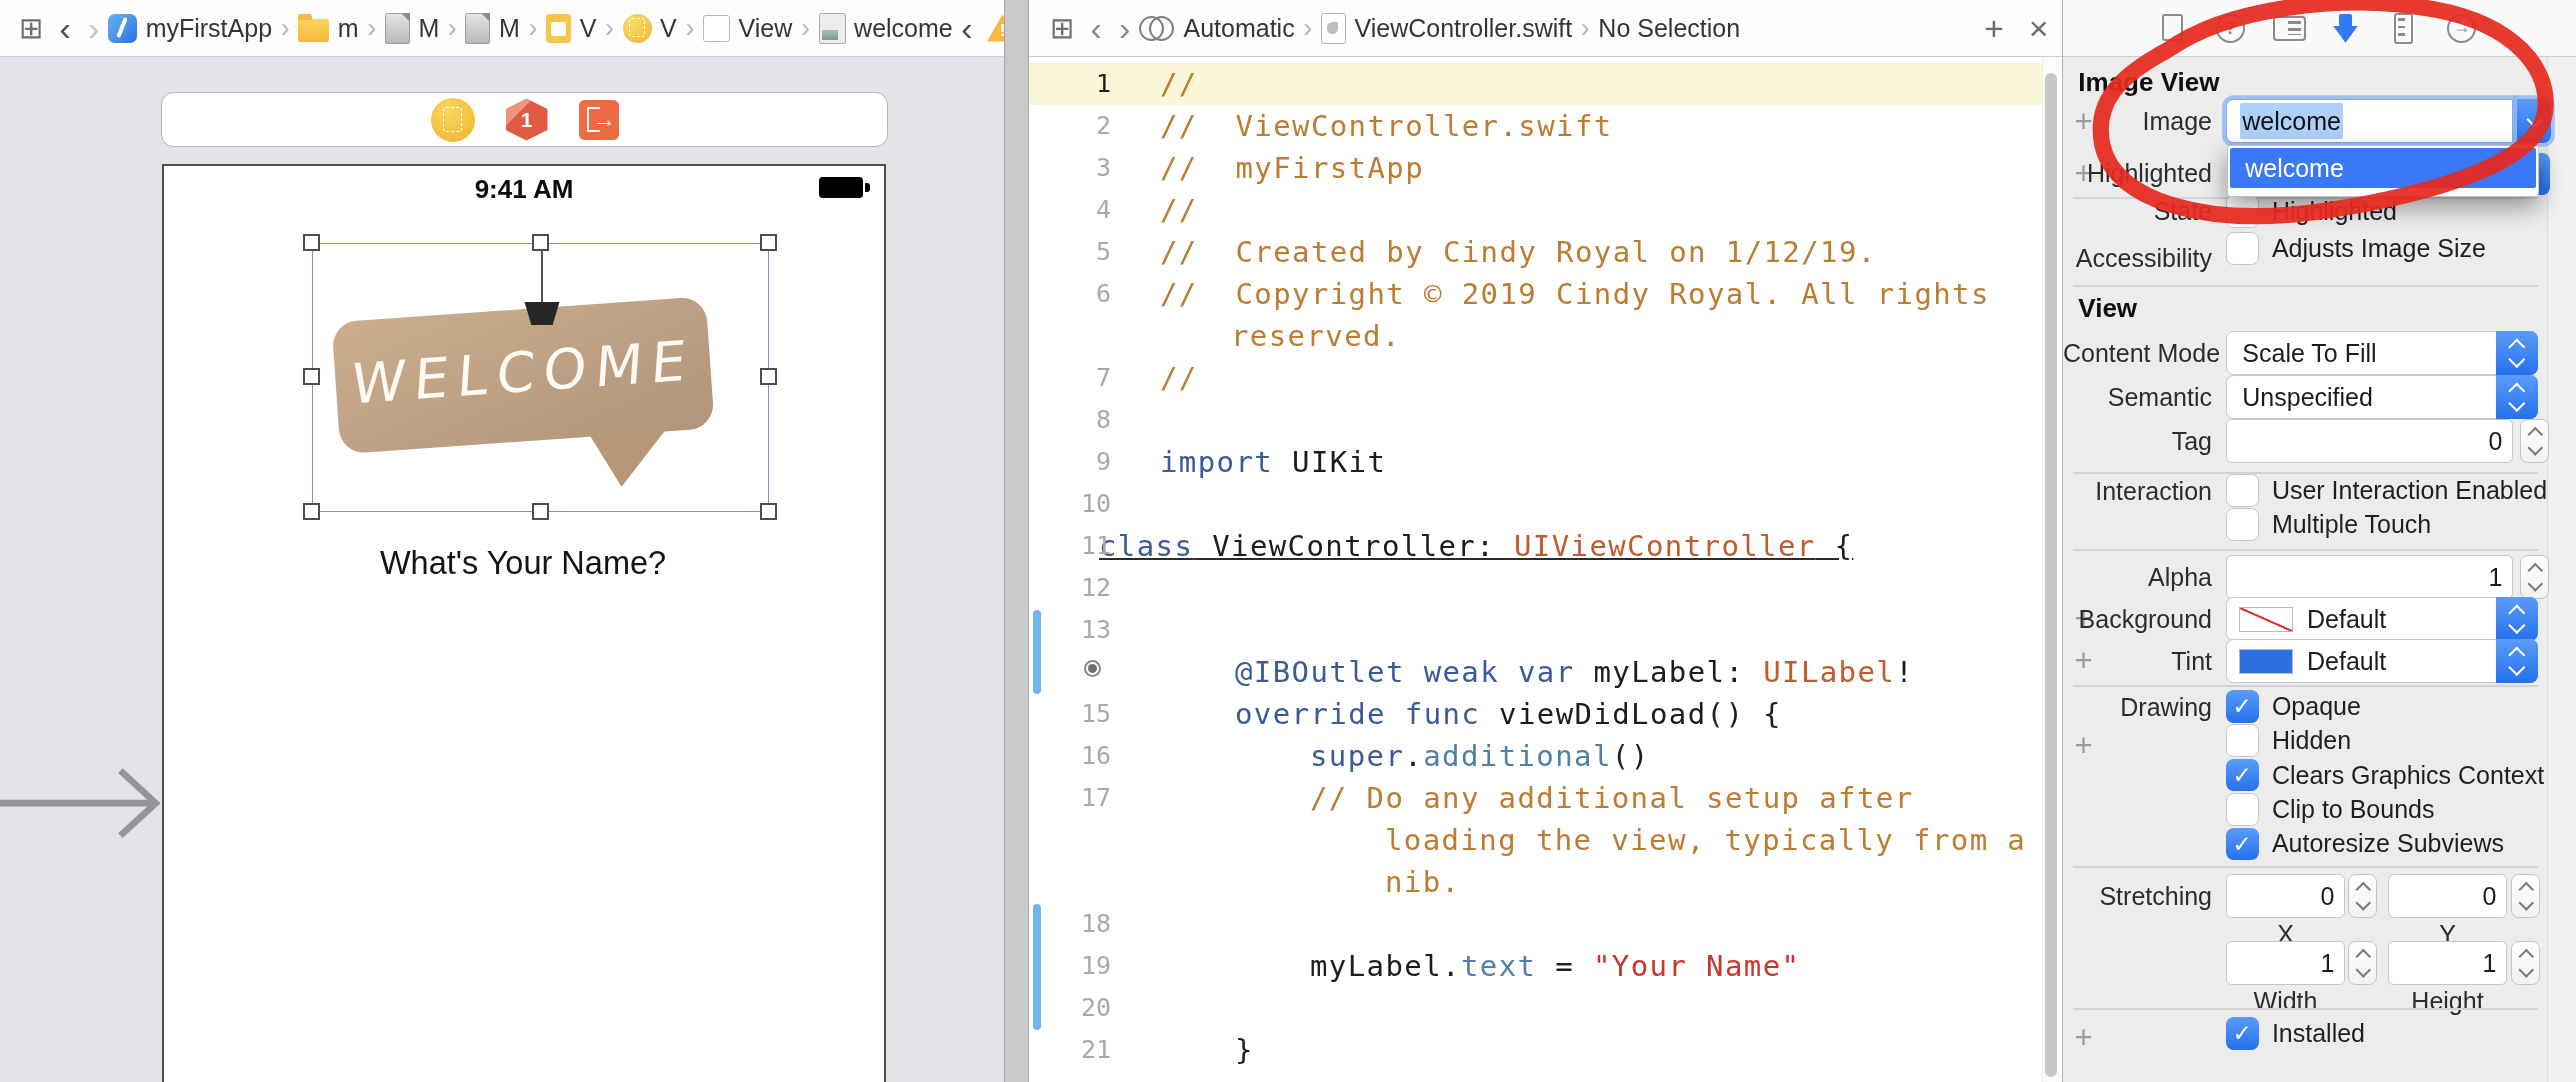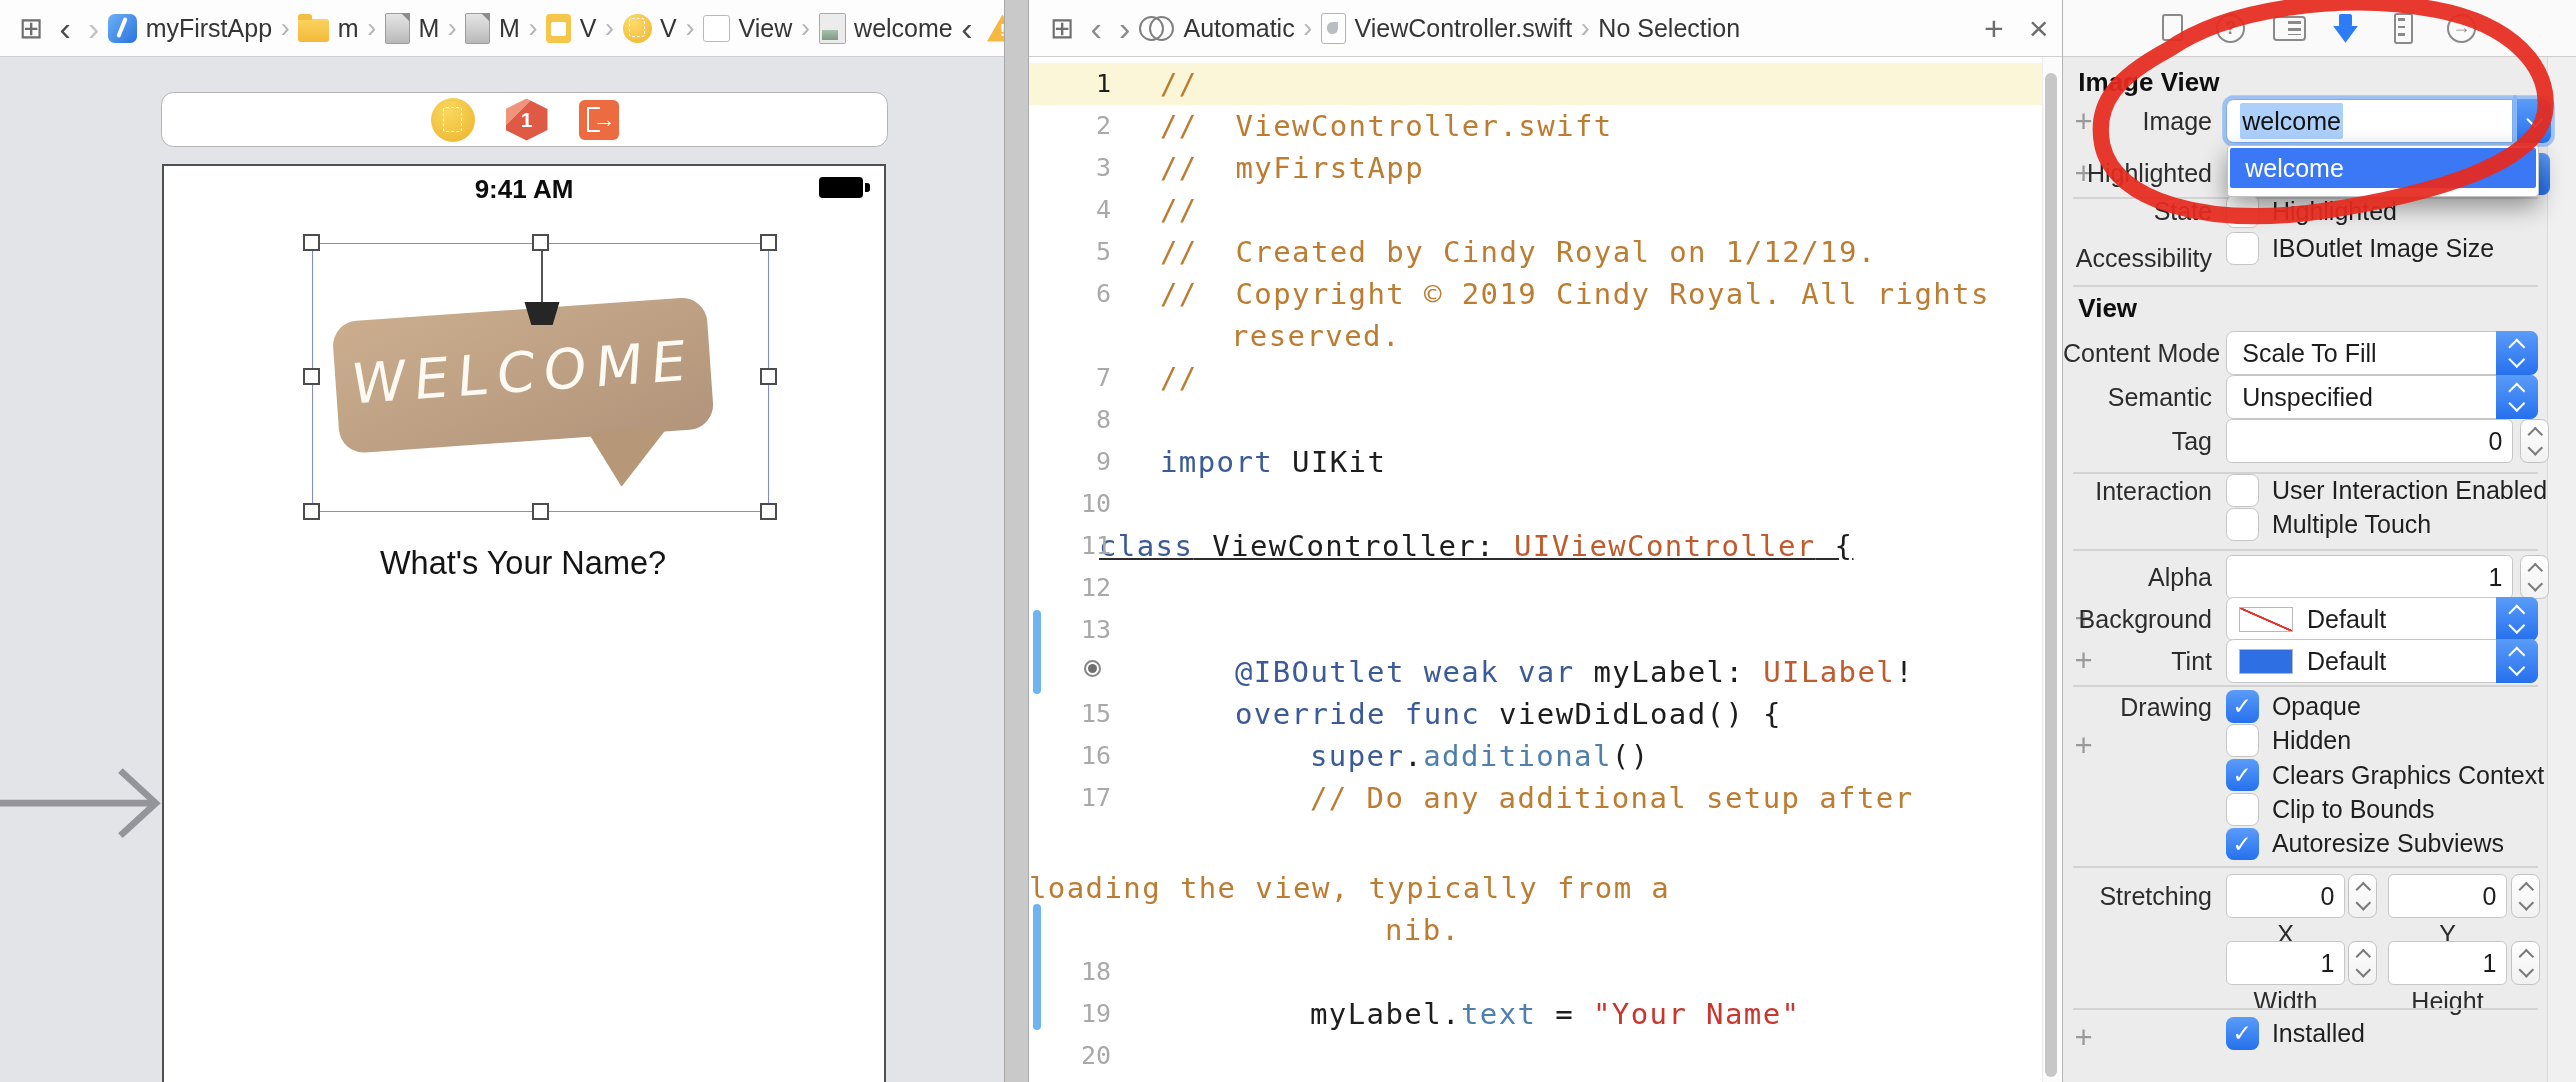--- a/index.html
+++ b/index.html
@@ -260,21 +260,21 @@
     <div class="code-row" style="padding-left: 131px;"><span class="ln">8</span></div>
     <div class="code-row" style="padding-left: 131px;"><span class="ln">9</span><span class="sg-k">import</span><span class="sg-p"> UIKit</span></div>
     <div class="code-row" style="padding-left: 131px;"><span class="ln">10</span></div>
     <div class="code-row" style="padding-left: 70px; text-decoration: underline;"><span class="ln">11</span><span class="sg-k">class</span><span class="sg-p"> ViewController: </span><span class="sg-t">UIViewController</span><span class="sg-p"> {</span></div>
     <div class="code-row" style="padding-left: 131px;"><span class="ln">12</span></div>
     <div class="code-row" style="padding-left: 131px;"><span class="ln">13</span></div>
     <div class="code-row" style="padding-left: 206px;"><span class="ln-outlet"></span><span class="sg-k">@IBOutlet</span><span class="sg-p"> </span><span class="sg-k">weak</span><span class="sg-p"> </span><span class="sg-k">var</span><span class="sg-p"> myLabel: </span><span class="sg-t">UILabel</span><span class="sg-p">!</span></div>
     <div class="code-row" style="padding-left: 206px;"><span class="ln">15</span><span class="sg-k">override</span><span class="sg-p"> </span><span class="sg-k">func</span><span class="sg-p"> viewDidLoad() {</span></div>
     <div class="code-row" style="padding-left: 281px;"><span class="ln">16</span><span class="sg-k">super</span><span class="sg-p">.</span><span class="sg-m">additional</span><span class="sg-p">()</span></div>
     <div class="code-row" style="padding-left: 281px;"><span class="ln">17</span><span class="sg-c">// Do any additional setup after</span></div>
-    <div class="code-row" style=" margin-top: 48px;"><span class="sg-c">loading the view, typically from a</span></div>
+    <div class="code-row" style="padding-left: 356px;"><span class="sg-c">loading the view, typically from a</span></div>
     <div class="code-row" style="padding-left: 356px;"><span class="sg-c">nib.</span></div>
     <div class="code-row" style="padding-left: 131px;"><span class="ln">18</span></div>
     <div class="code-row" style="padding-left: 281px;"><span class="ln">19</span><span class="sg-p">myLabel</span><span class="sg-p">.</span><span class="sg-m">text</span><span class="sg-p"> = </span><span class="sg-s">"Your Name"</span></div>
     <div class="code-row" style="padding-left: 131px;"><span class="ln">20</span></div>
     <div class="code-row" style="padding-left: 206px;"><span class="ln">21</span><span class="sg-p">}</span></div>
     <div class="change-bar" style="top: 553px; height: 84px;"></div>
     <div class="change-bar" style="top: 847px; height: 126px;"></div>
   </div>
 <div id="code-scrollbar"></div>
 <div id="code-scroll-thumb"></div>
@@ -314,21 +314,21 @@
 
   <div class="ilabel" style="top:189px">State</div>
   <div style="position:absolute;left:163px;top:195px" class="cb-row">
     <span class="cb"></span>
     <span class="cbl">Highlighted</span>
   </div>
 
   <div class="ilabel" style="top:236px">Accessibility</div>
   <div style="position:absolute;left:163px;top:232px" class="cb-row">
     <span class="cb"></span>
-    <span class="cbl">IBOutlet Image Size</span>
+    <span class="cbl">Adjusts Image Size</span>
   </div>
 
   <div class="divider" style="top:285px"></div>
   <div class="sec-title" style="top:293px">View</div>
 
   <div class="ilabel" style="top:331px">Content Mode</div>
   <div class="popupbtn" style="top:331px">
     <span>Scale To Fill</span>
     <span class="cap">
         <span class="chv-u"></span>

